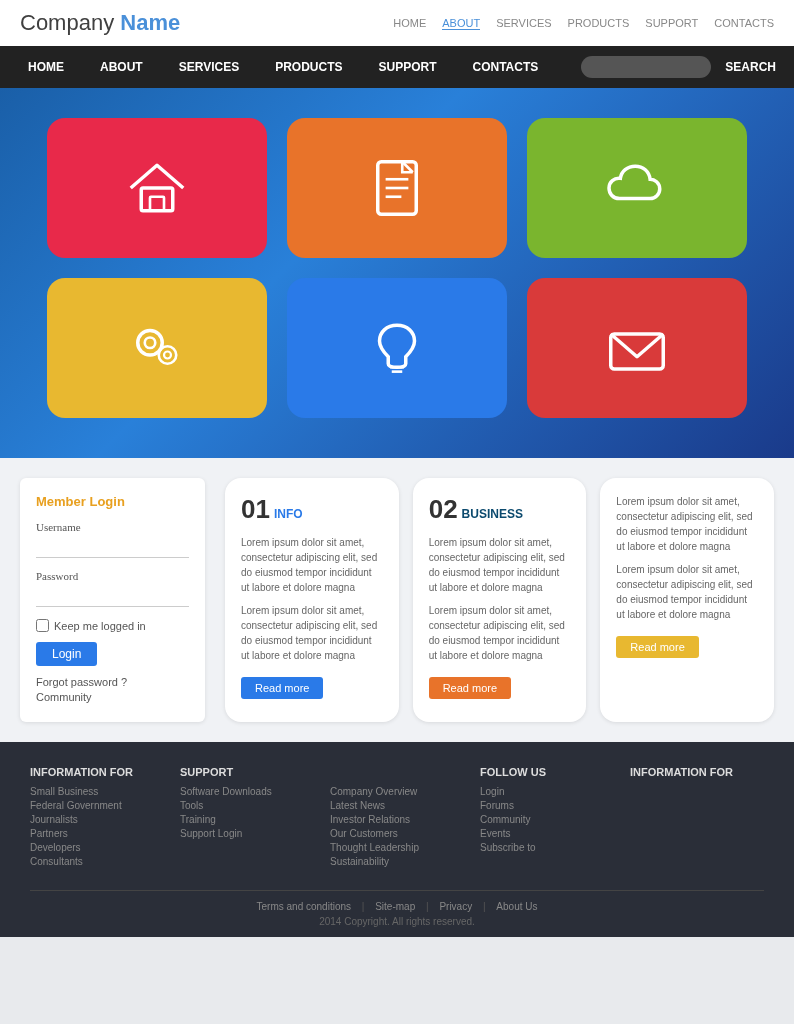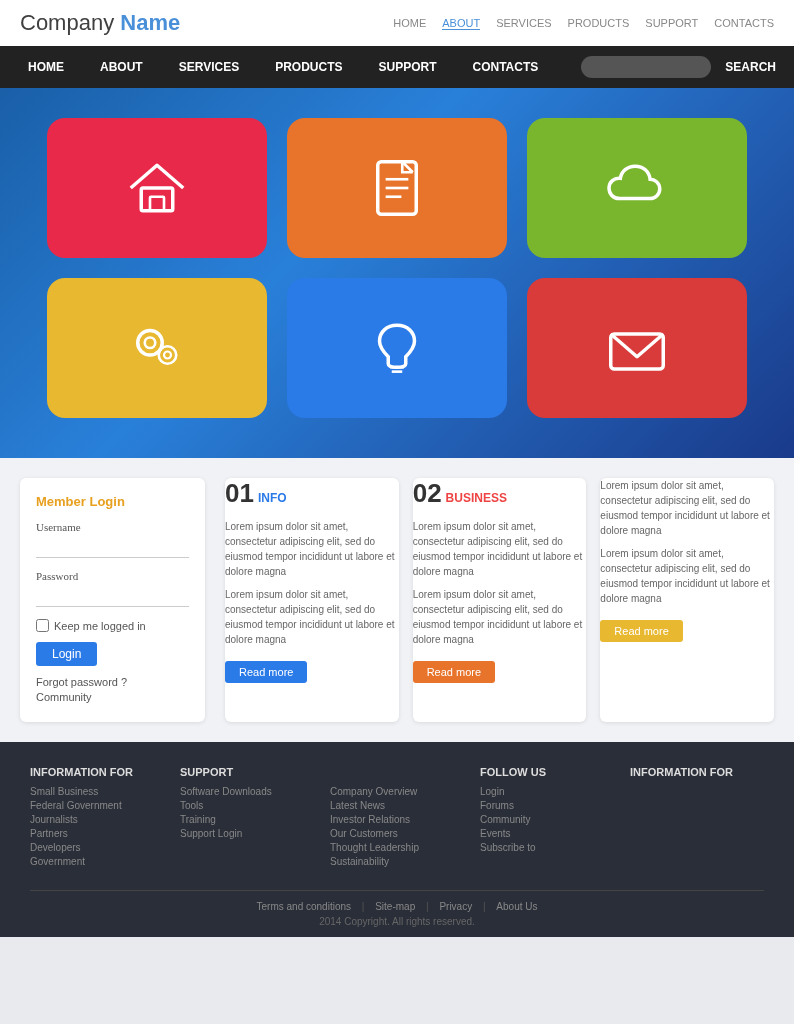--- a/index.html
+++ b/index.html
@@ -77,28 +77,28 @@
     .login-btn {
       background: #2a7ae8; color: #fff; border: none; border-radius: 3px;
       padding: 5px 16px; font-size: 12px; cursor: pointer; display: block; margin-bottom: 10px;
     }
     .login-links { font-size: 11px; color: #555; }
     .login-links a { display: block; color: #555; text-decoration: none; margin-bottom: 3px; }
 
     
     .info-sections { display: flex; gap: 14px; flex: 1; }
     .info-card {
-      background: #fff; border-radius: 6px; 
+      background: #fff; border-radius: 16px; padding: 16px;
       flex: 1; box-shadow: 0 1px 4px rgba(0,0,0,0.1);
     }
     .info-number { font-size: 26px; font-weight: bold; color: #333; }
     .info-label { font-size: 12px; font-weight: bold; text-transform: uppercase; margin-left: 4px; }
     .info-header { display: flex; align-items: baseline; margin-bottom: 10px; }
     .info-label-blue { color: #2a7ae8; }
-    .info-label-orange { color: #ef4444; }
+    .info-label-orange { color: #0c4a6e; }
     .info-label-yellow { color: #e8b830; }
     .info-text { font-size: 10px; color: #666; line-height: 1.5; margin-bottom: 8px; }
     .read-more-btn {
       border: none; border-radius: 3px; color: #fff;
       font-size: 11px; padding: 5px 14px; cursor: pointer; margin-top: 6px;
     }
     .read-more-blue { background: #2a7ae8; }
     .read-more-orange { background: #e8732a; }
     .read-more-yellow { background: #e8b830; }
 
@@ -259,21 +259,21 @@
 <footer class="footer">
   <div class="footer-grid">
 
     <div class="footer-col">
       <div class="footer-col-title">INFORMATION FOR</div>
       <a href="#">Small Business</a>
       <a href="#">Federal Government</a>
       <a href="#">Journalists</a>
       <a href="#">Partners</a>
       <a href="#">Developers</a>
-      <a href="#">Government</a>
+      <a href="#">Consultants</a>
     </div>
 
     <div class="footer-col">
       <div class="footer-col-title">SUPPORT</div>
       <a href="#">Software Downloads</a>
       <a href="#">Tools</a>
       <a href="#">Training</a>
       <a href="#">Support Login</a>
     </div>
 

